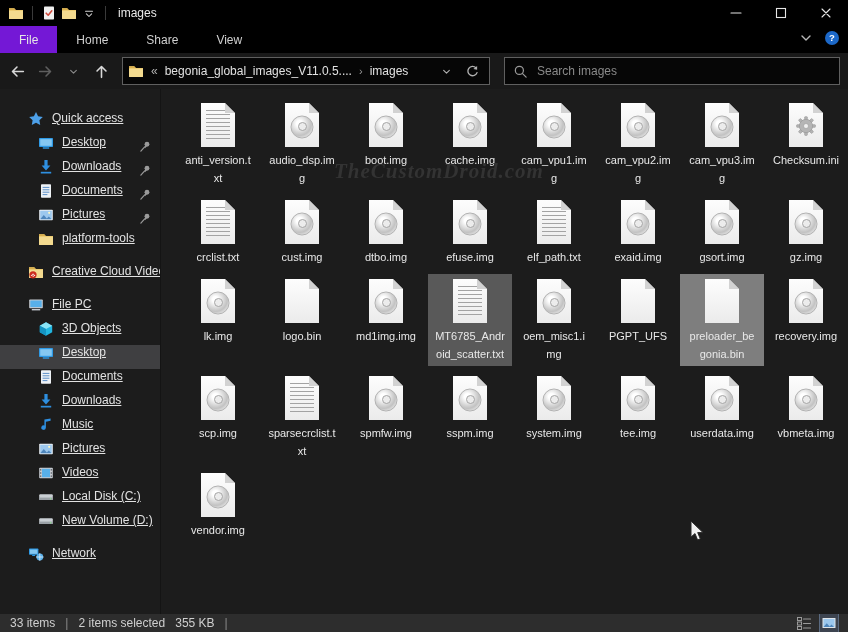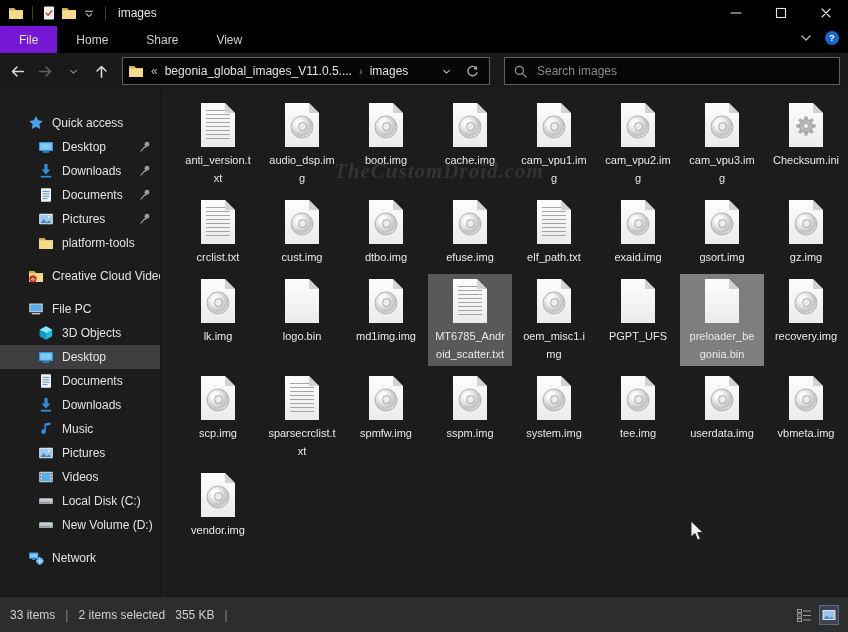--- a/index.html
+++ b/index.html
@@ -33,21 +33,21 @@
   .crumb-sep { font-size:11px; color:#9a9a9a; margin:0 7px; }
   .addr-spacer { flex:1; }
   .searchbox { height:28px; flex:1; margin-left:12px; background:#060606; border:1px solid #5f5f5f; display:flex; align-items:center; padding:0 8px; gap:9px; }
   .search-ph { font-size:12px; color:#8a8a8a; }
 
   
   .bodyrow { flex:1; display:flex; background:#1c1c1c; overflow:hidden; position:relative; }
 
   
   .sidebar { width:161px; flex:0 0 auto; padding-top:22px; border-right:1px solid #141414; overflow:hidden; }
-  .side-item { height:24px; display:flex; align-items:center; font-size:12px; color:#e2e2e2; position:relative; }
+  .side-item { height:24px; display:flex; font-size:12px; color:#e2e2e2; position:relative;text-decoration:underline; }
   .side-item.gap-before { margin-top:9px; }
   .side-item.selected { background:#3f3f41; }
   .side-icon { width:16px; height:16px; display:flex; align-items:center; justify-content:center; flex:0 0 auto; }
   .side-label { margin-left:8px; white-space:nowrap; }
   .side-pin { position:absolute; right:8px; top:5px; width:13px; height:13px; }
 
   
   .files { flex:1; position:relative; padding:9px 0 0 15px; display:grid; grid-template-columns:repeat(8,84px); align-content:start; }
   .file { width:84px; display:flex; flex-direction:column; align-items:center; padding:5px 2px 3px; margin-bottom:5px; }
   .file.selected { background:#595959; }
@@ -59,21 +59,21 @@
   .fold { position:absolute; top:0; right:0; width:10px; height:10px; background:#d2d2d2; clip-path:polygon(0 0,100% 100%,0 100%); }
   .disc { position:absolute; left:50%; top:54%; transform:translate(-50%,-50%); width:23px; height:23px; border-radius:50%;
           background:radial-gradient(circle at 38% 34%, #ffffff 16%, #d6d6d6 46%, #c2c2c2 62%, #e0e0e0 78%, #cbcbcb); border:1px solid #b2b2b2; }
   .disc::after { content:""; position:absolute; left:50%; top:50%; transform:translate(-50%,-50%); width:7px; height:7px; border-radius:50%; background:#ececec; border:1px solid #a5a5a5; }
   .lines { position:absolute; left:5px; right:5px; top:7px; bottom:6px; background:repeating-linear-gradient(180deg,#a3a3a3 0 1px, transparent 1px 4px); }
   .gearwrap { position:absolute; left:50%; top:56%; transform:translate(-50%,-50%); }
 
   .watermark { position:absolute; left:158px; top:70px; font-size:21px; font-weight:700; font-style:italic; letter-spacing:1px; color:#333333; pointer-events:none; z-index:6; font-family:Liberation Serif, serif; }
 
   
-  .statusbar { height:35px; background:#2d2d2d; display:flex; align-items:center; padding:0 10px; font-size:12px; color:#cfcfcf; flex:0 0 auto; }
+  .statusbar { height:18px; background:#2d2d2d; display:flex; align-items:center; padding:0 10px; font-size:12px; color:#cfcfcf; flex:0 0 auto; }
   .status-sep { color:#8a8a8a; margin:0 10px; }
   .status-size { margin-left:10px; }
   .status-right { margin-left:auto; display:flex; align-items:center; gap:7px; }
   .view-btn { width:18px; height:18px; display:flex; align-items:center; justify-content:center; }
   .view-btn.active { background:#3d4450; outline:1px solid #5a6a80; }
 
   .cursor { position:absolute; left:690px; top:521px; z-index:50; pointer-events:none; }
 </style>
 </head>
 <body>

